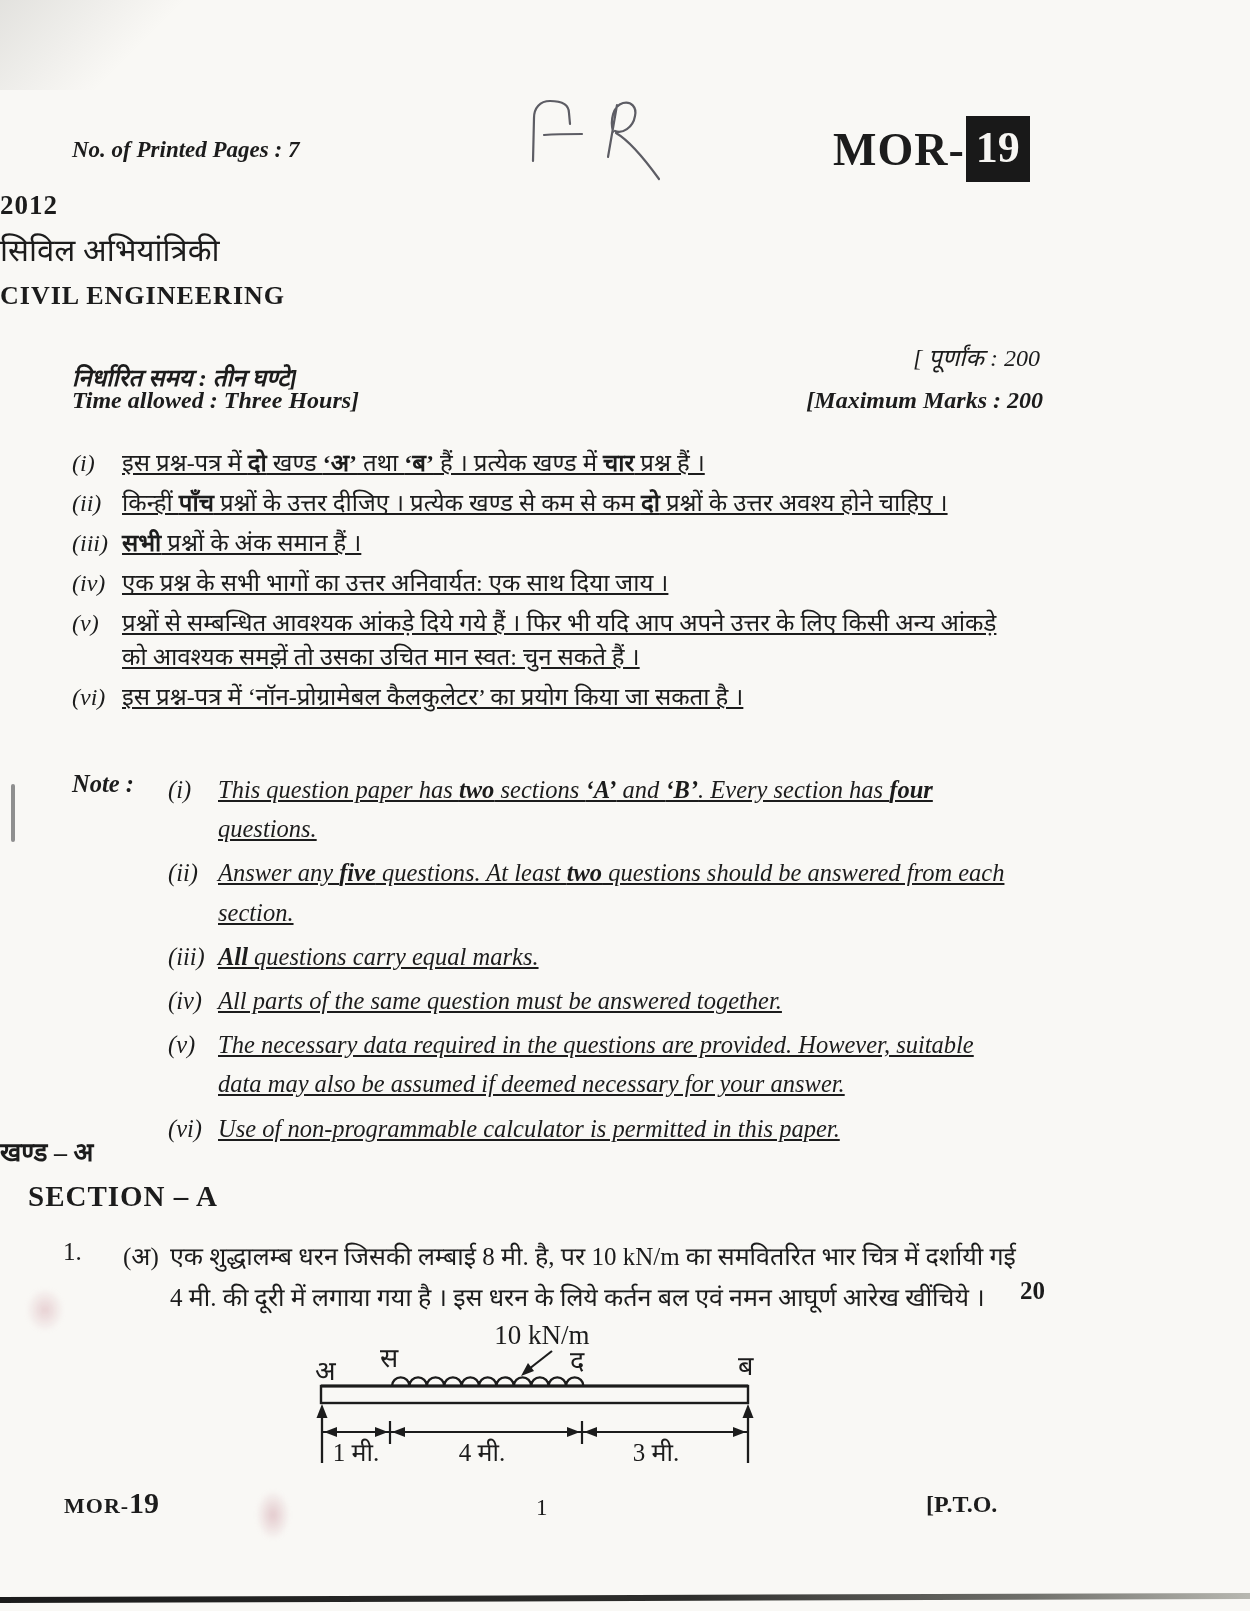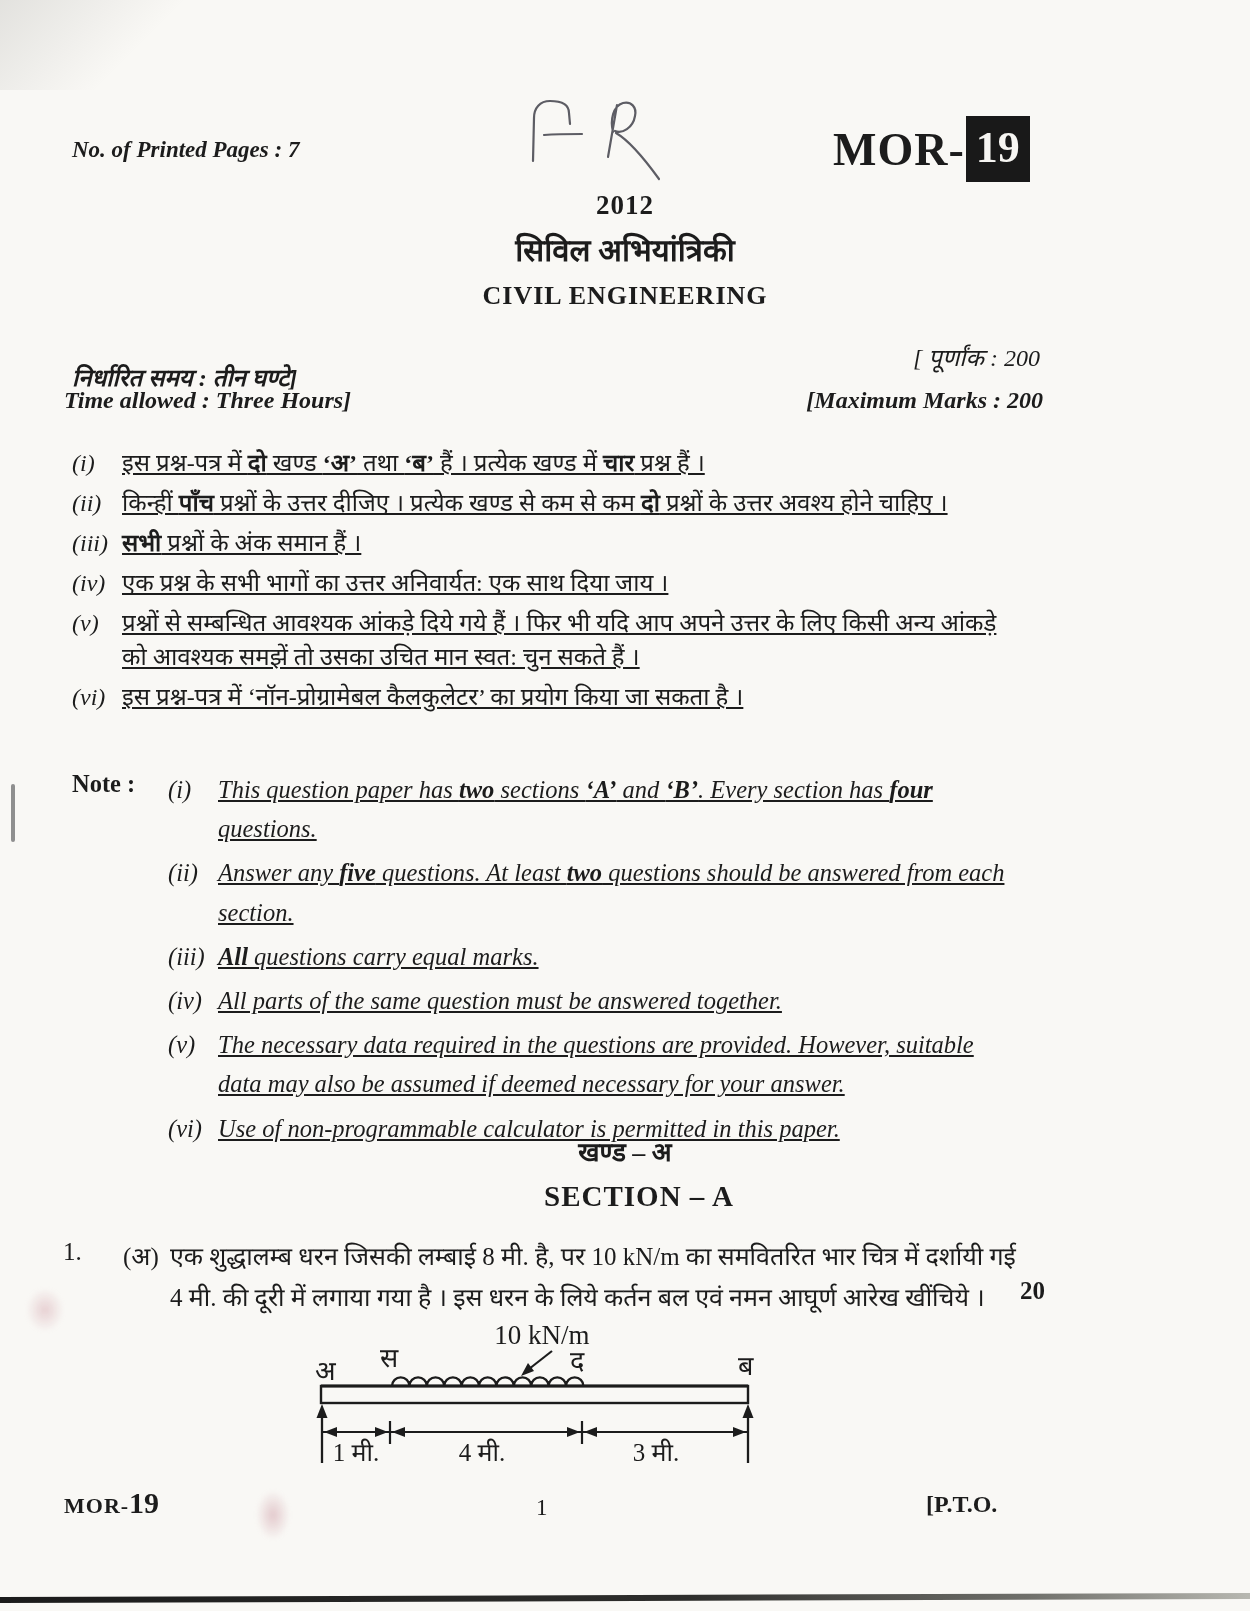--- a/index.html
+++ b/index.html
@@ -12,37 +12,37 @@
   .abs{position:absolute;}
 
   
   .printed-pages{left:72px;top:137px;font-size:23px;font-weight:bold;font-style:italic;}
   .paper-code{left:833px;top:116px;display:flex;align-items:center;}
   .paper-code .prefix{font-size:46px;font-weight:bold;letter-spacing:1px;}
   .paper-code .code-box{
     background:#191919;color:#f6f5f2;font-size:44px;font-weight:bold;
     padding:10px 10px 12px 10px;margin-left:1px;line-height:1;display:inline-block;
   }
-  .center-line{left:0;right:0;text-align:center;}
+  .center-line{left:0;right:0;}
   .year{top:190px;font-size:27px;font-weight:bold;letter-spacing:1px;}
-  .title-hi{top:228px;font-size:31px;font-weight:bold;}
+  .title-hi{top:228px;font-size:31px;font-weight:normal;}
   .title-en{top:281px;font-size:26px;font-weight:bold;letter-spacing:1px;}
 
   .time-hi{left:72px;top:340px;font-size:24px;font-weight:bold;font-style:italic;margin-top:20px;}
   .marks-hi{right:210px;top:340px;font-size:24px;font-style:italic;}
-  .time-en{left:64px;top:387px;font-size:24px;font-weight:bold;font-style:italic;}
+  .time-en{left:72px;top:387px;font-size:24px;font-weight:bold;font-style:italic;}
   .marks-en{right:207px;top:387px;font-size:24px;font-weight:bold;font-style:italic;}
 
   
   .note-block{display:flex;width:945px;}
   .note-block .note-label{flex:0 0 96px;font-weight:bold;}
   .notes-hi{left:72px;top:446px;font-size:24px;}
   .notes-hi .note-label{font-size:24px;}
   .notes-en{left:72px;top:770px;font-size:24.5px;}
-  .notes-en .note-label{}
+  .notes-en .note-label{font-style:italic;}
   .note-items{flex:1;}
   .note-row{display:flex;}
   .notes-hi .note-row{margin-bottom:6px;line-height:1.42;}
   .notes-en .note-row{margin-bottom:5px;line-height:1.6;}
   .note-num{flex:0 0 50px;font-style:italic;}
   .note-text{flex:1;text-decoration:underline;}
   .notes-en .note-text{font-style:italic;}
   .note-text b{font-weight:bold;}
 
   

